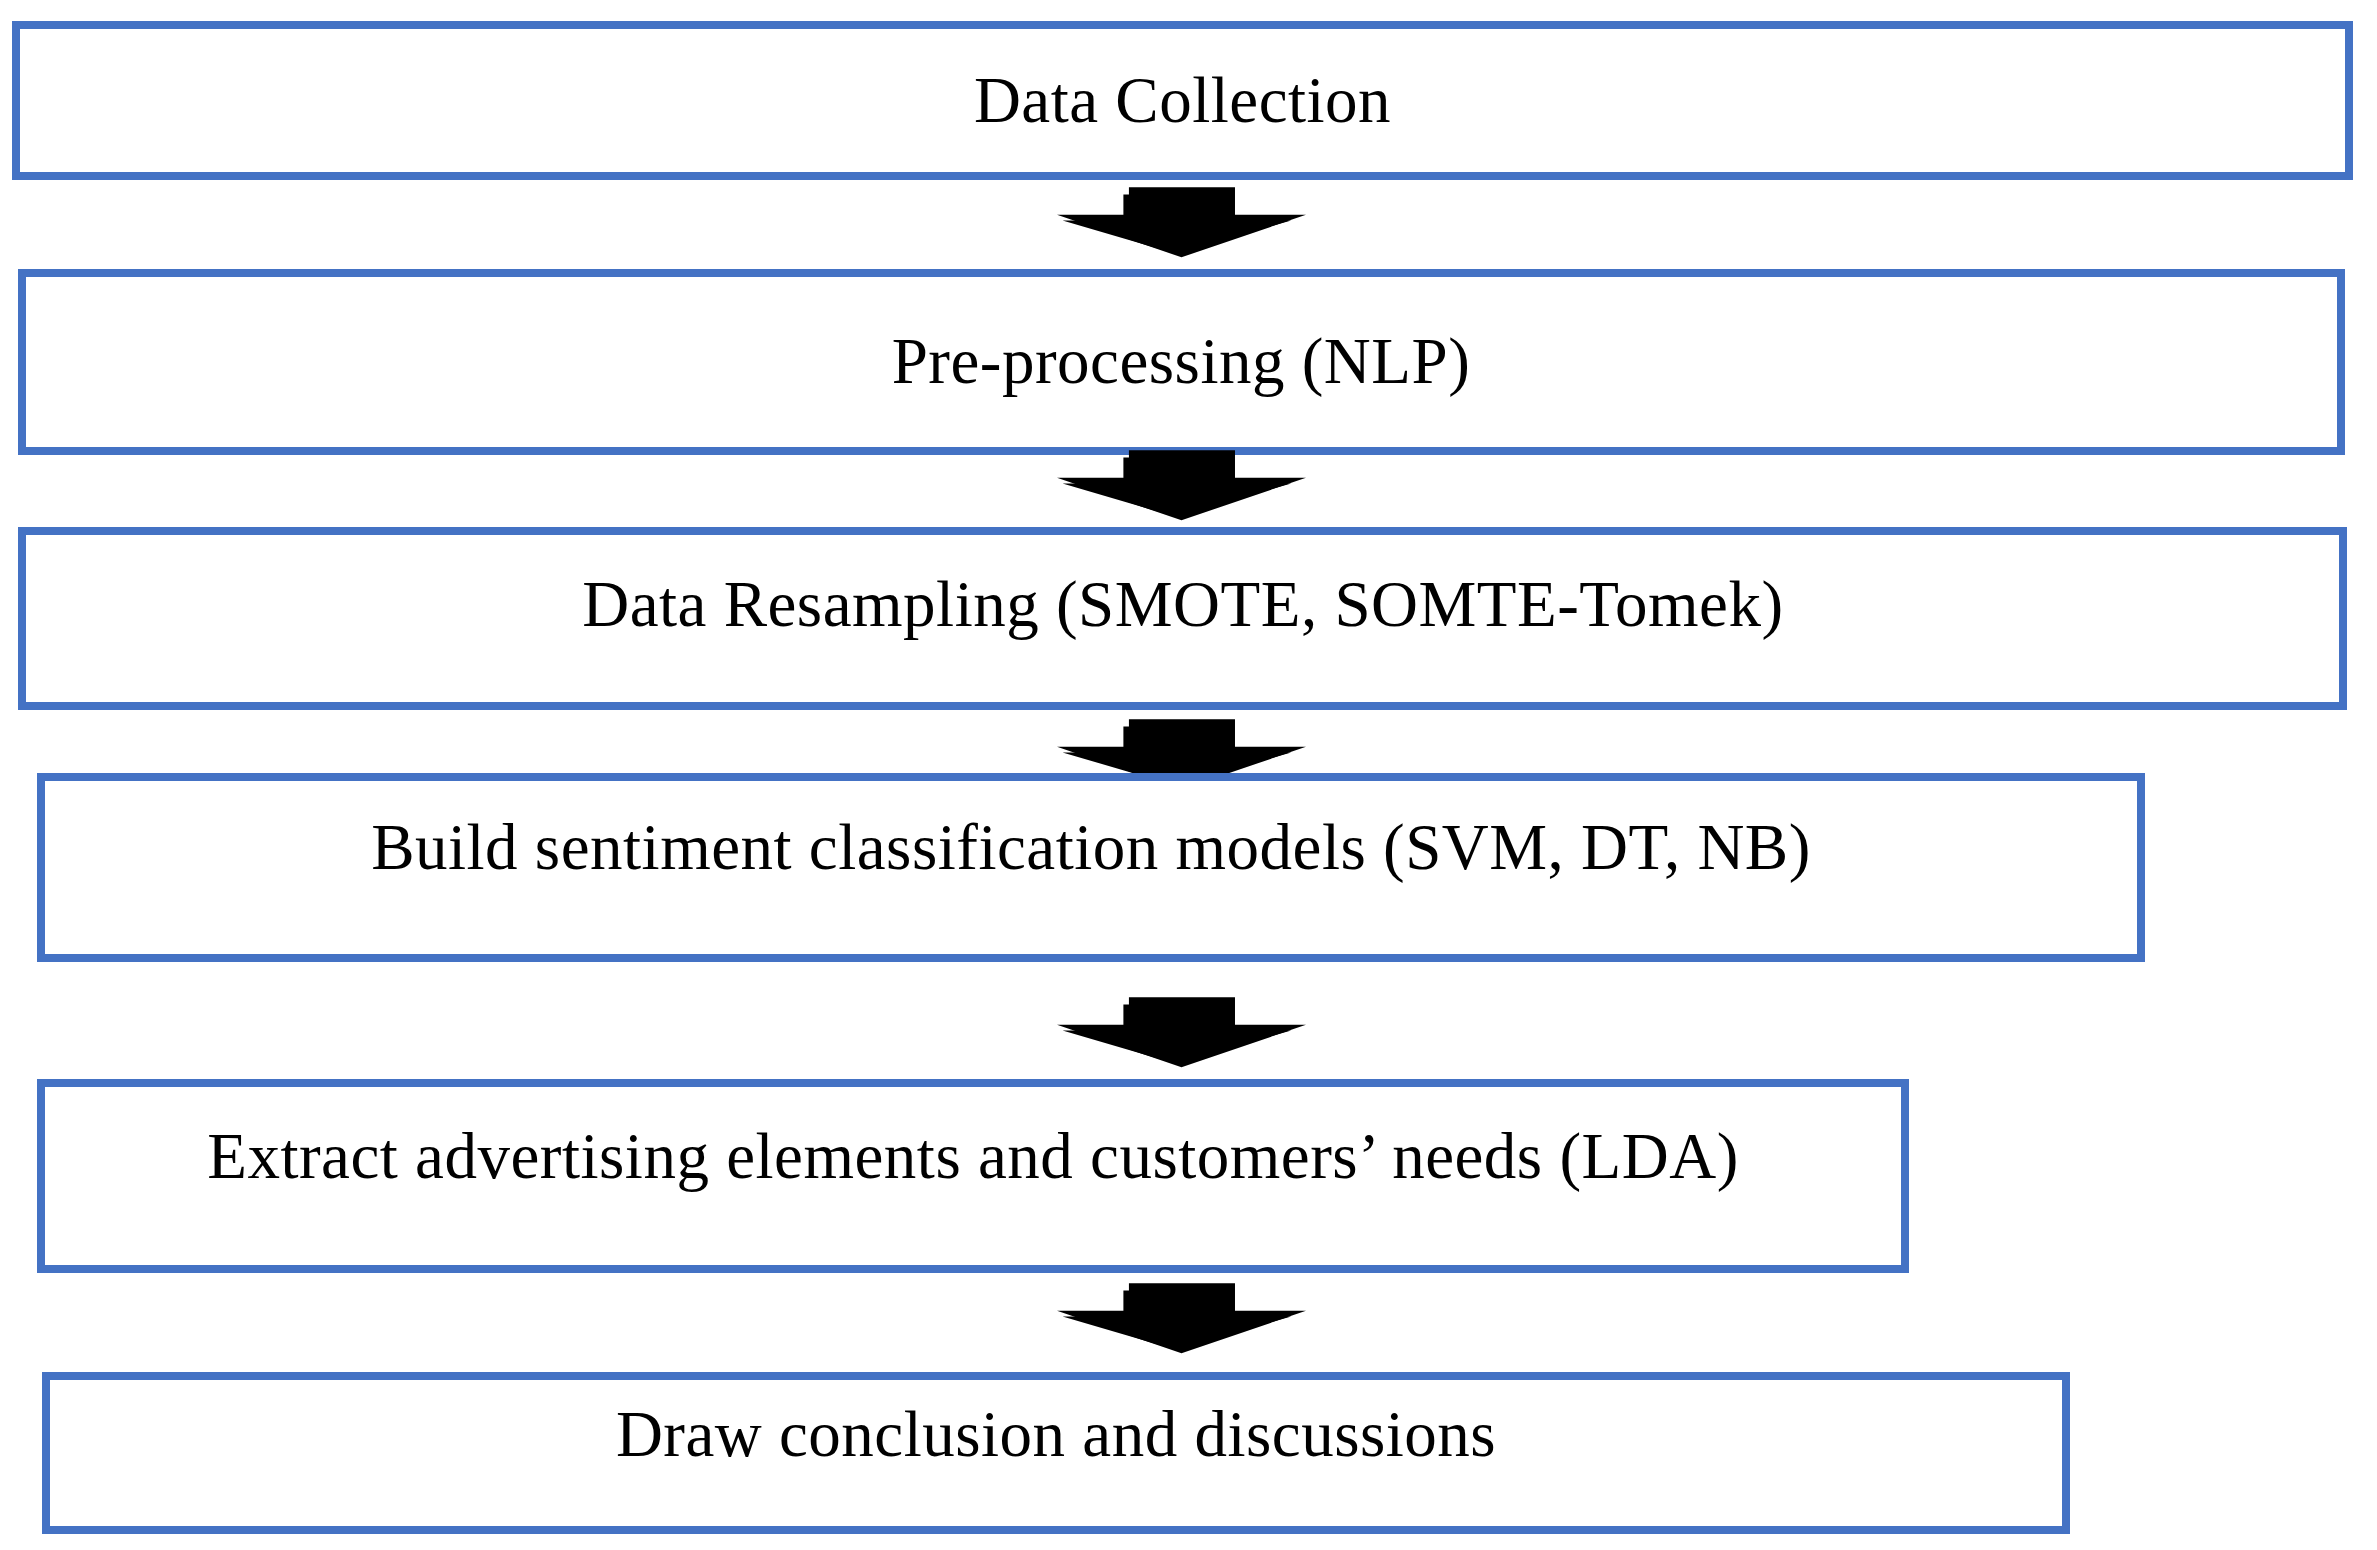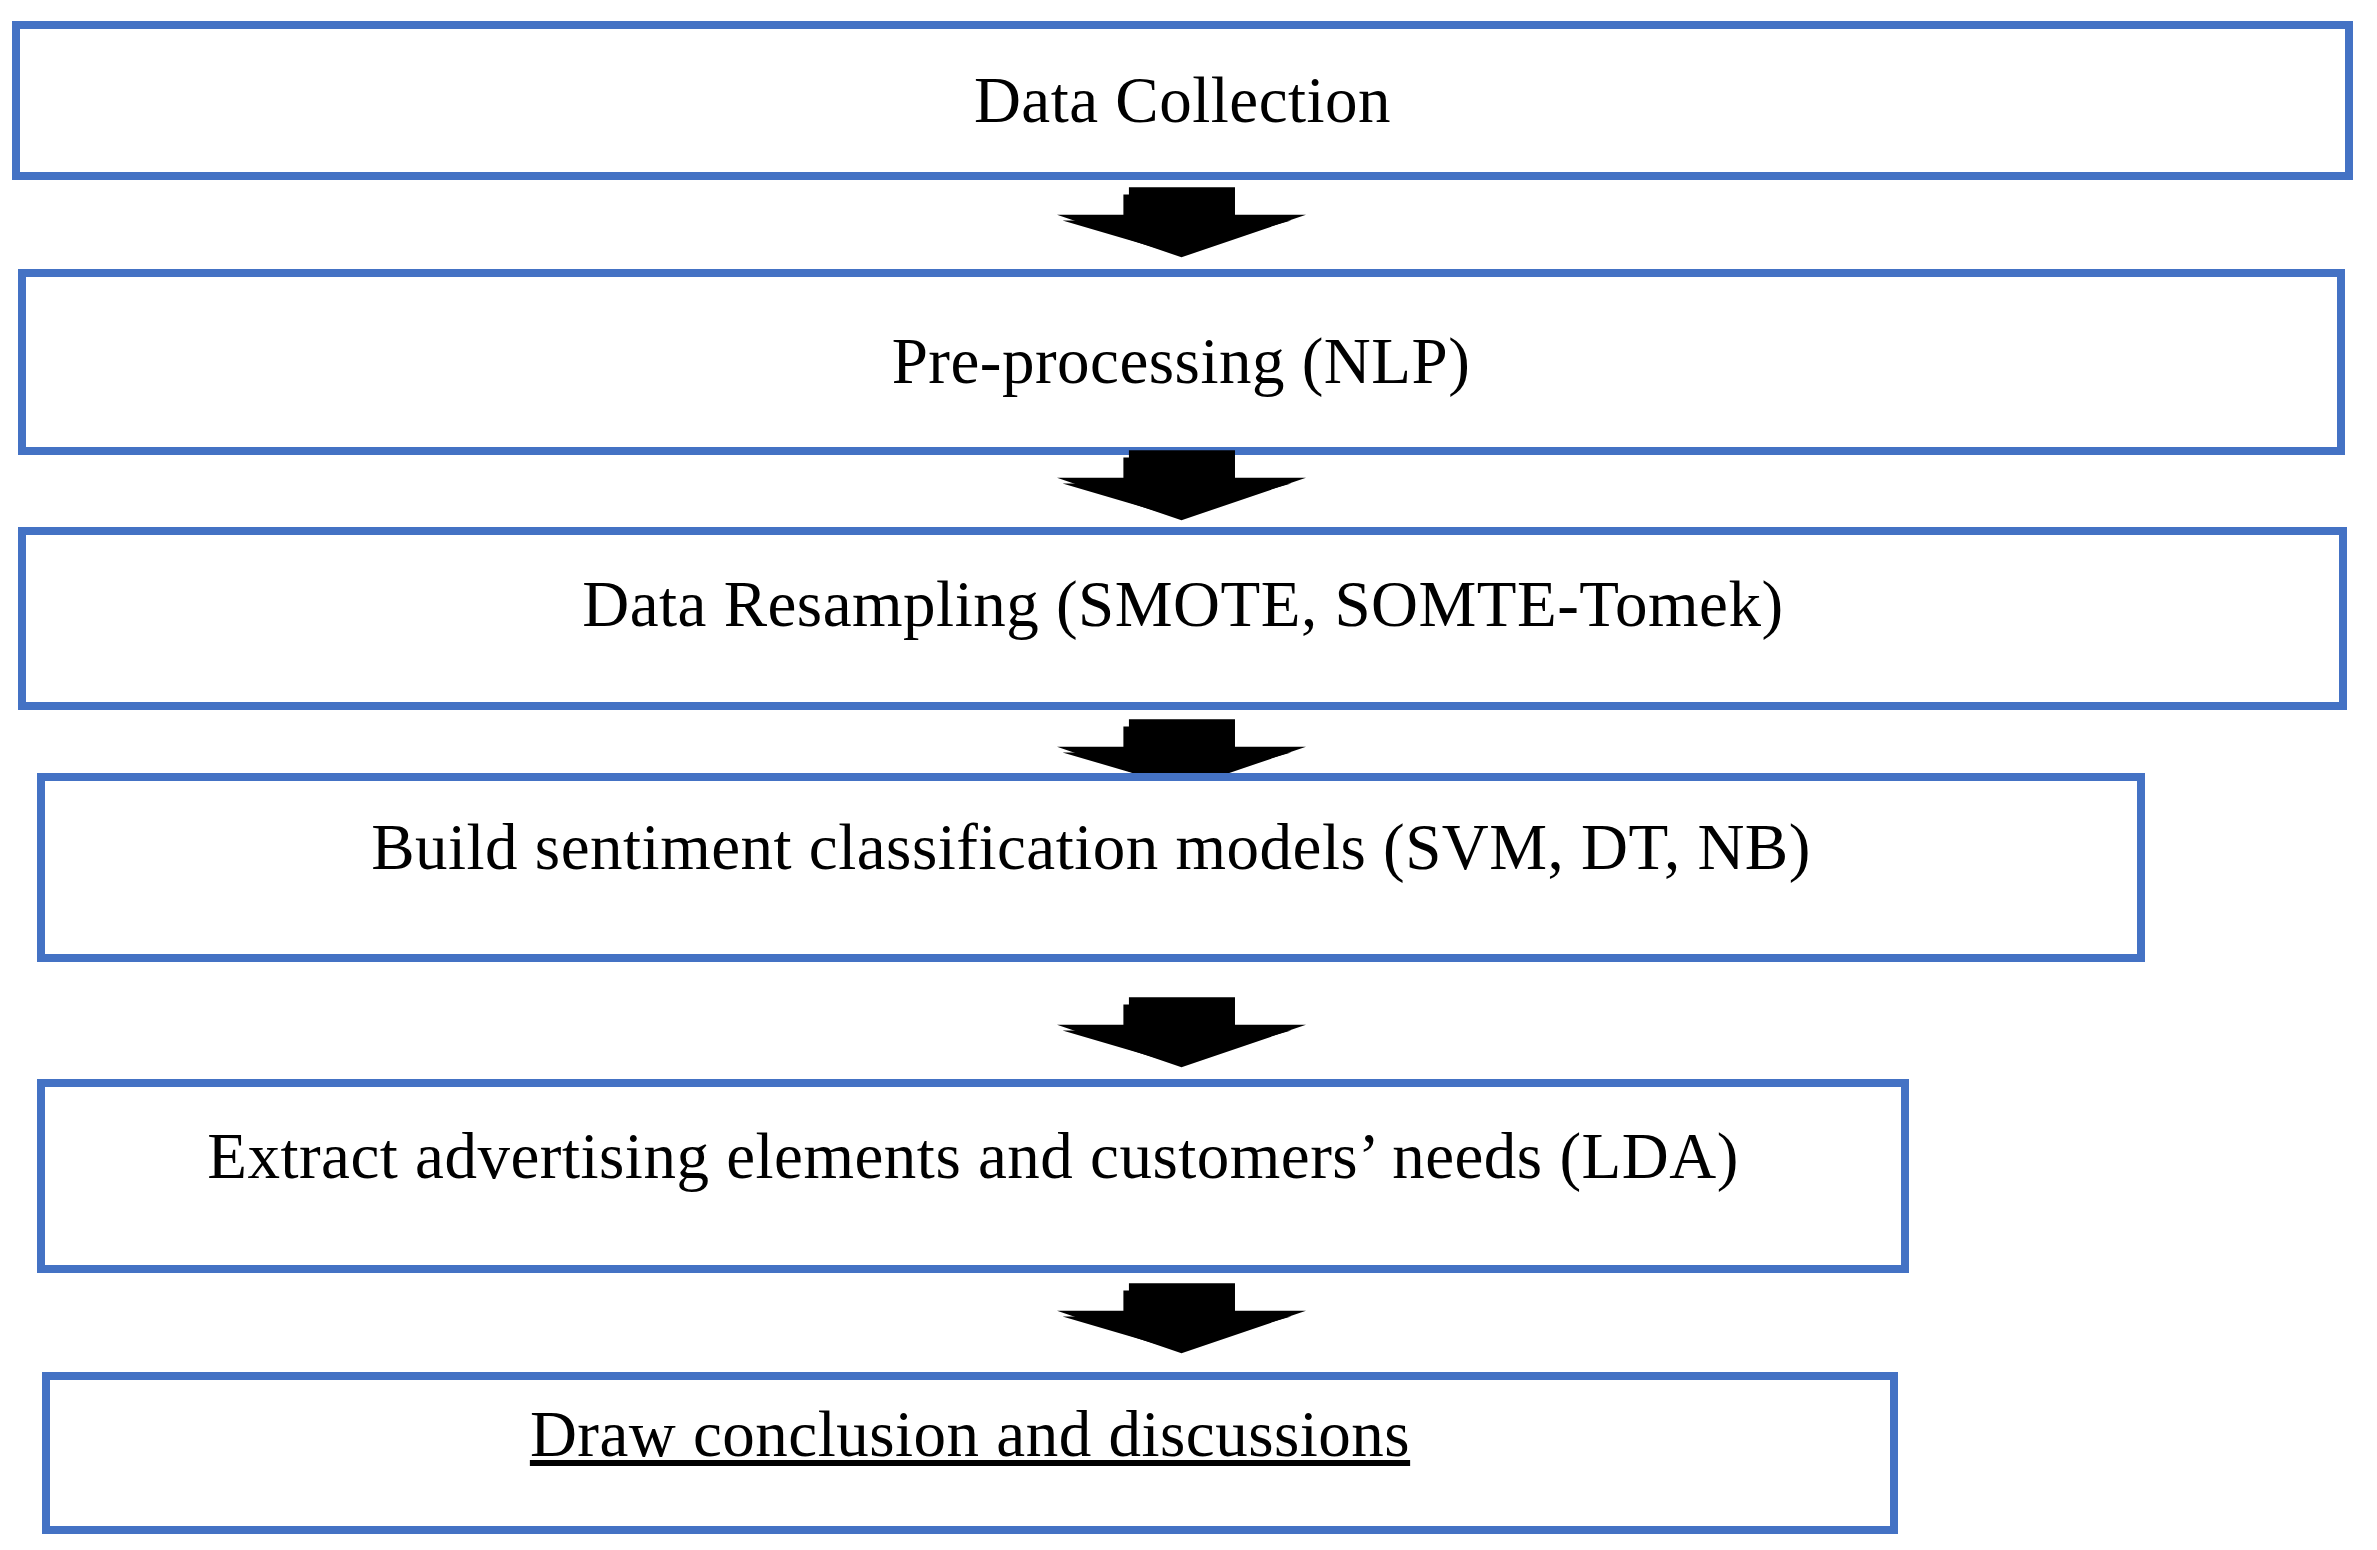--- a/index.html
+++ b/index.html
@@ -31,21 +31,21 @@
     font-size:65px;
     line-height:1.1;
     letter-spacing:0.5px;
   }
   
   .box1{left:12px;  top:21px;   width:2341px; height:159px;}
   .box2{left:17.5px;  top:269px;  width:2327px; height:186px;}
   .box3{left:18.4px;  top:527px;  width:2329px; height:183px; padding-bottom:28px;}
   .box4{left:37px;  top:773px;  width:2108px; height:189px; padding-bottom:39px;}
   .box5{left:37px;  top:1079px; width:1872px; height:194px; padding-bottom:39px;}
-  .box6{left:42px;  top:1372px; width:1856px; height:162px; padding-bottom:37px;text-decoration:underline;}
+  .box6{left:42px;  top:1372px; width:2028px; height:162px; padding-bottom:37px;}
 
   .arrow{
     position:absolute;
     left:1057px;
     width:249px;
     height:76px;
     display:block;
   }
   .arrow1{top:187px;}
   .arrow2{top:450px;}

